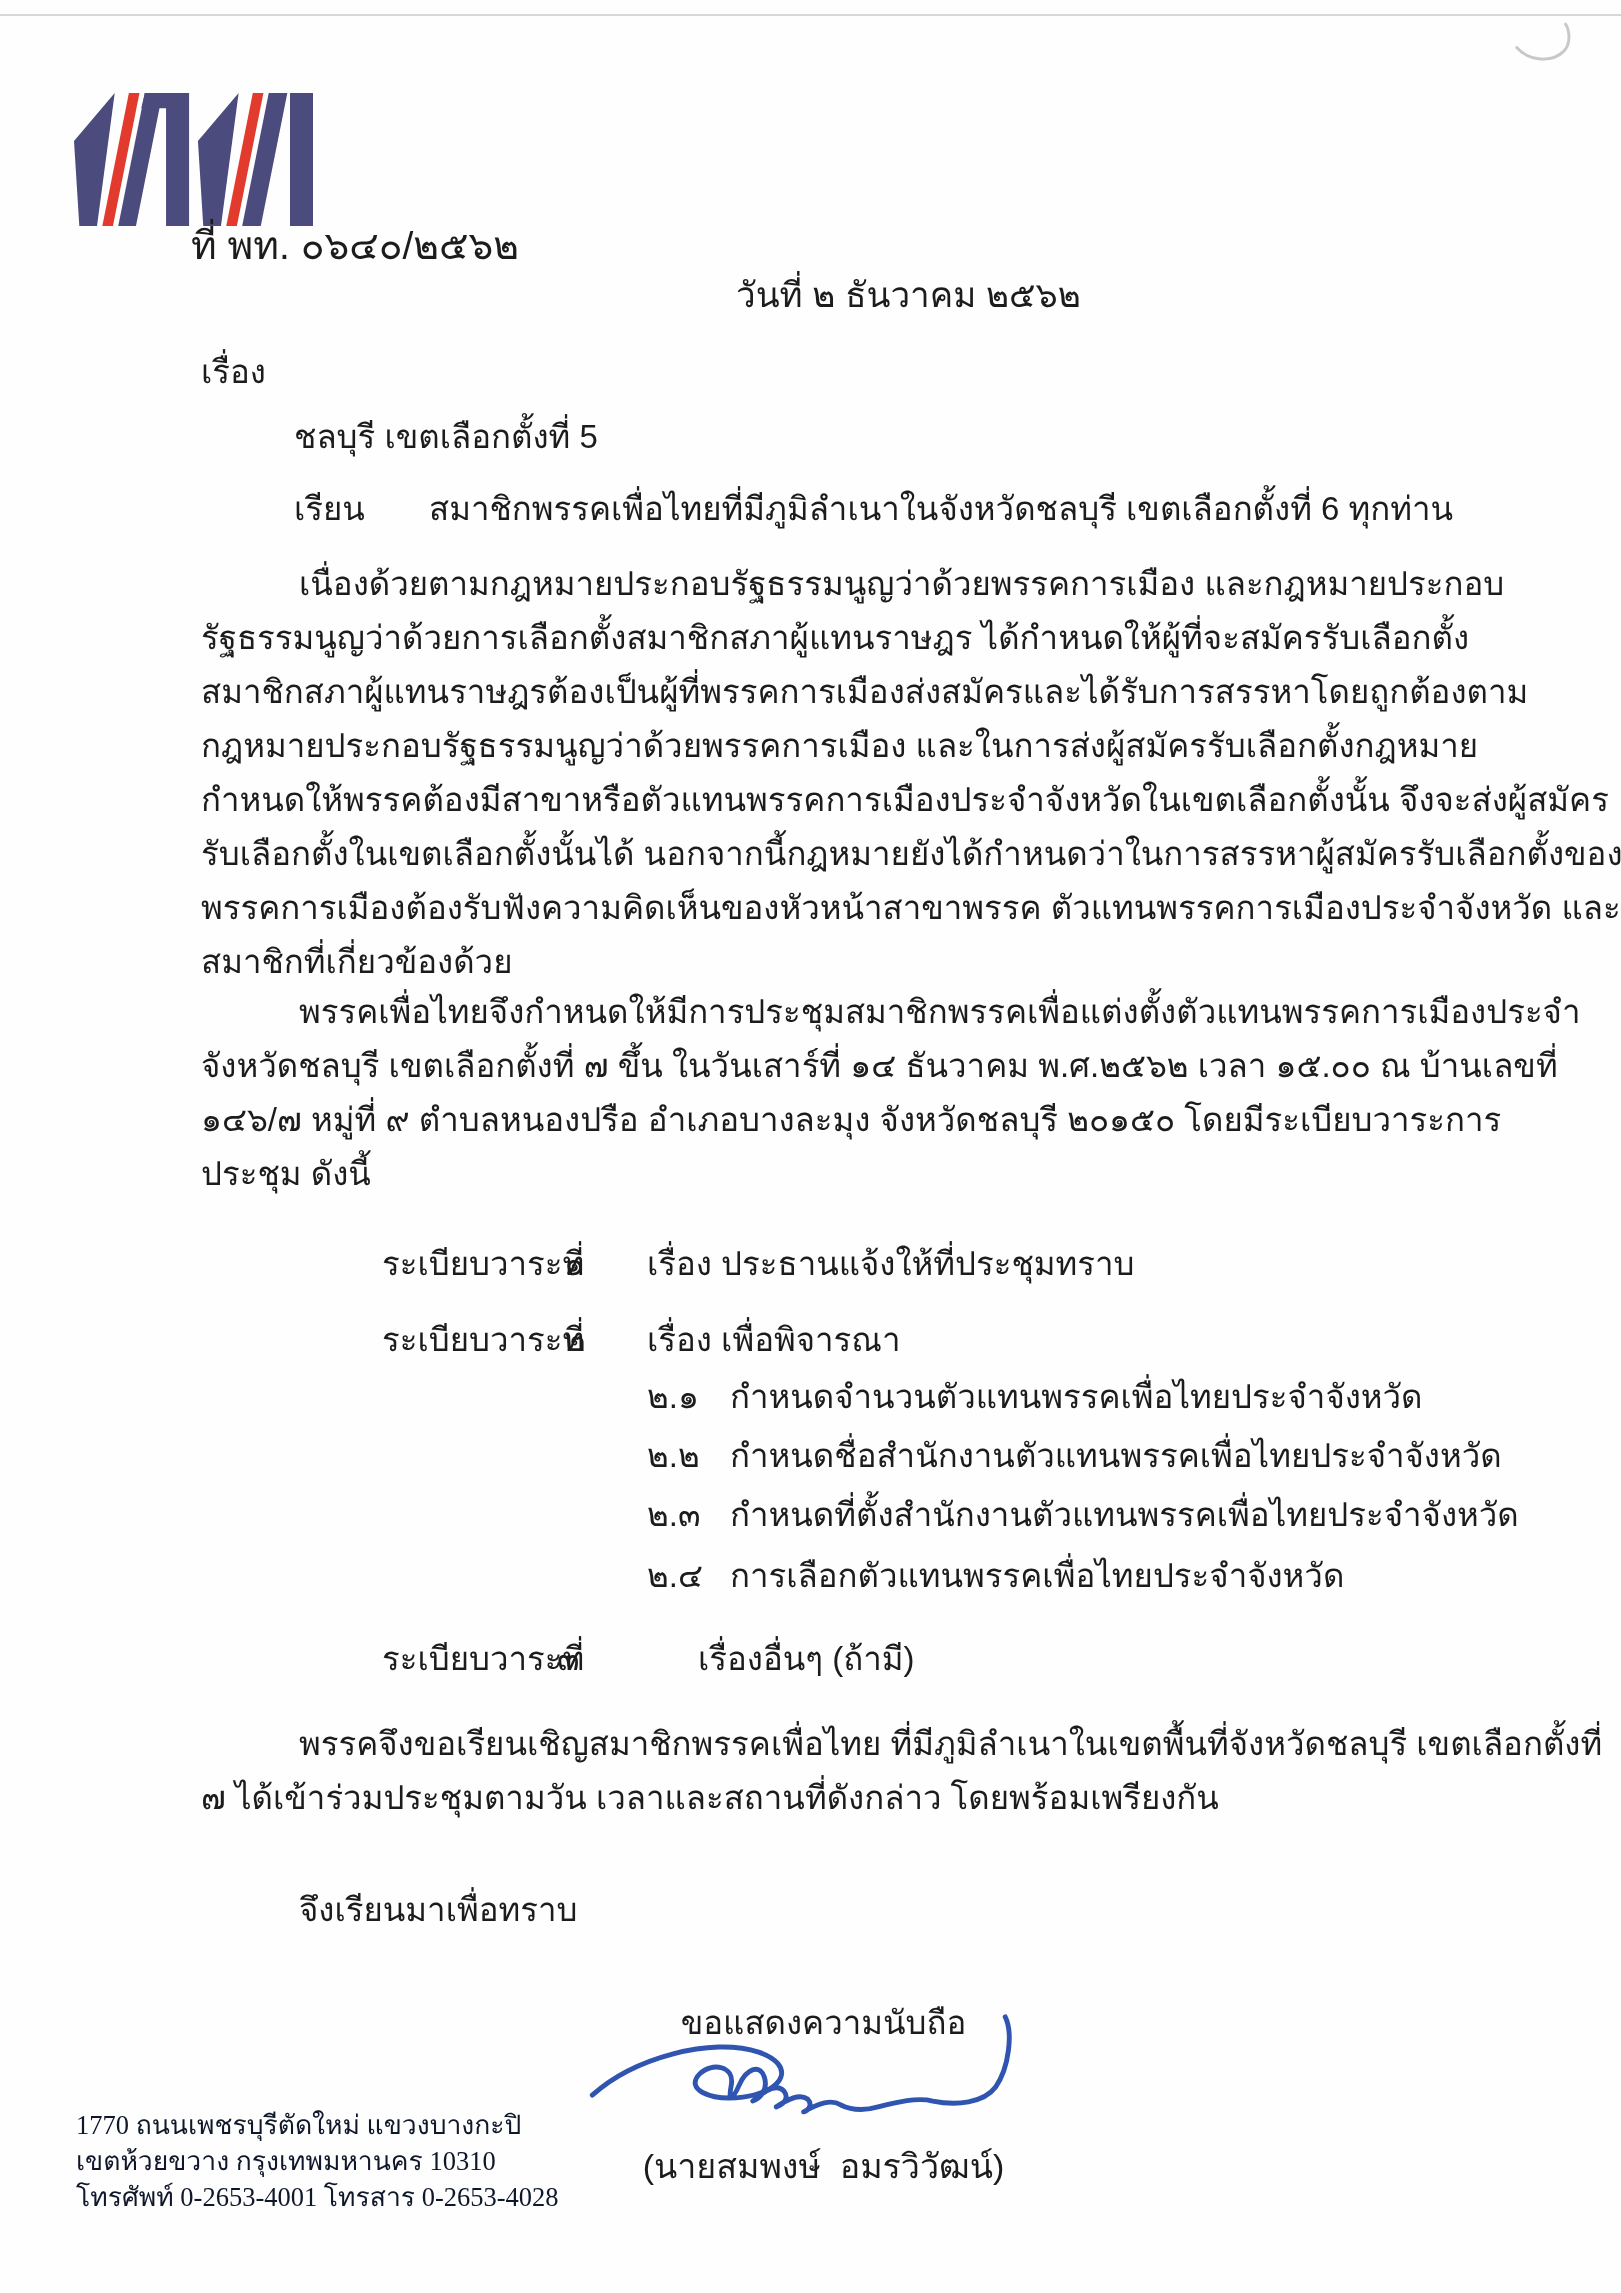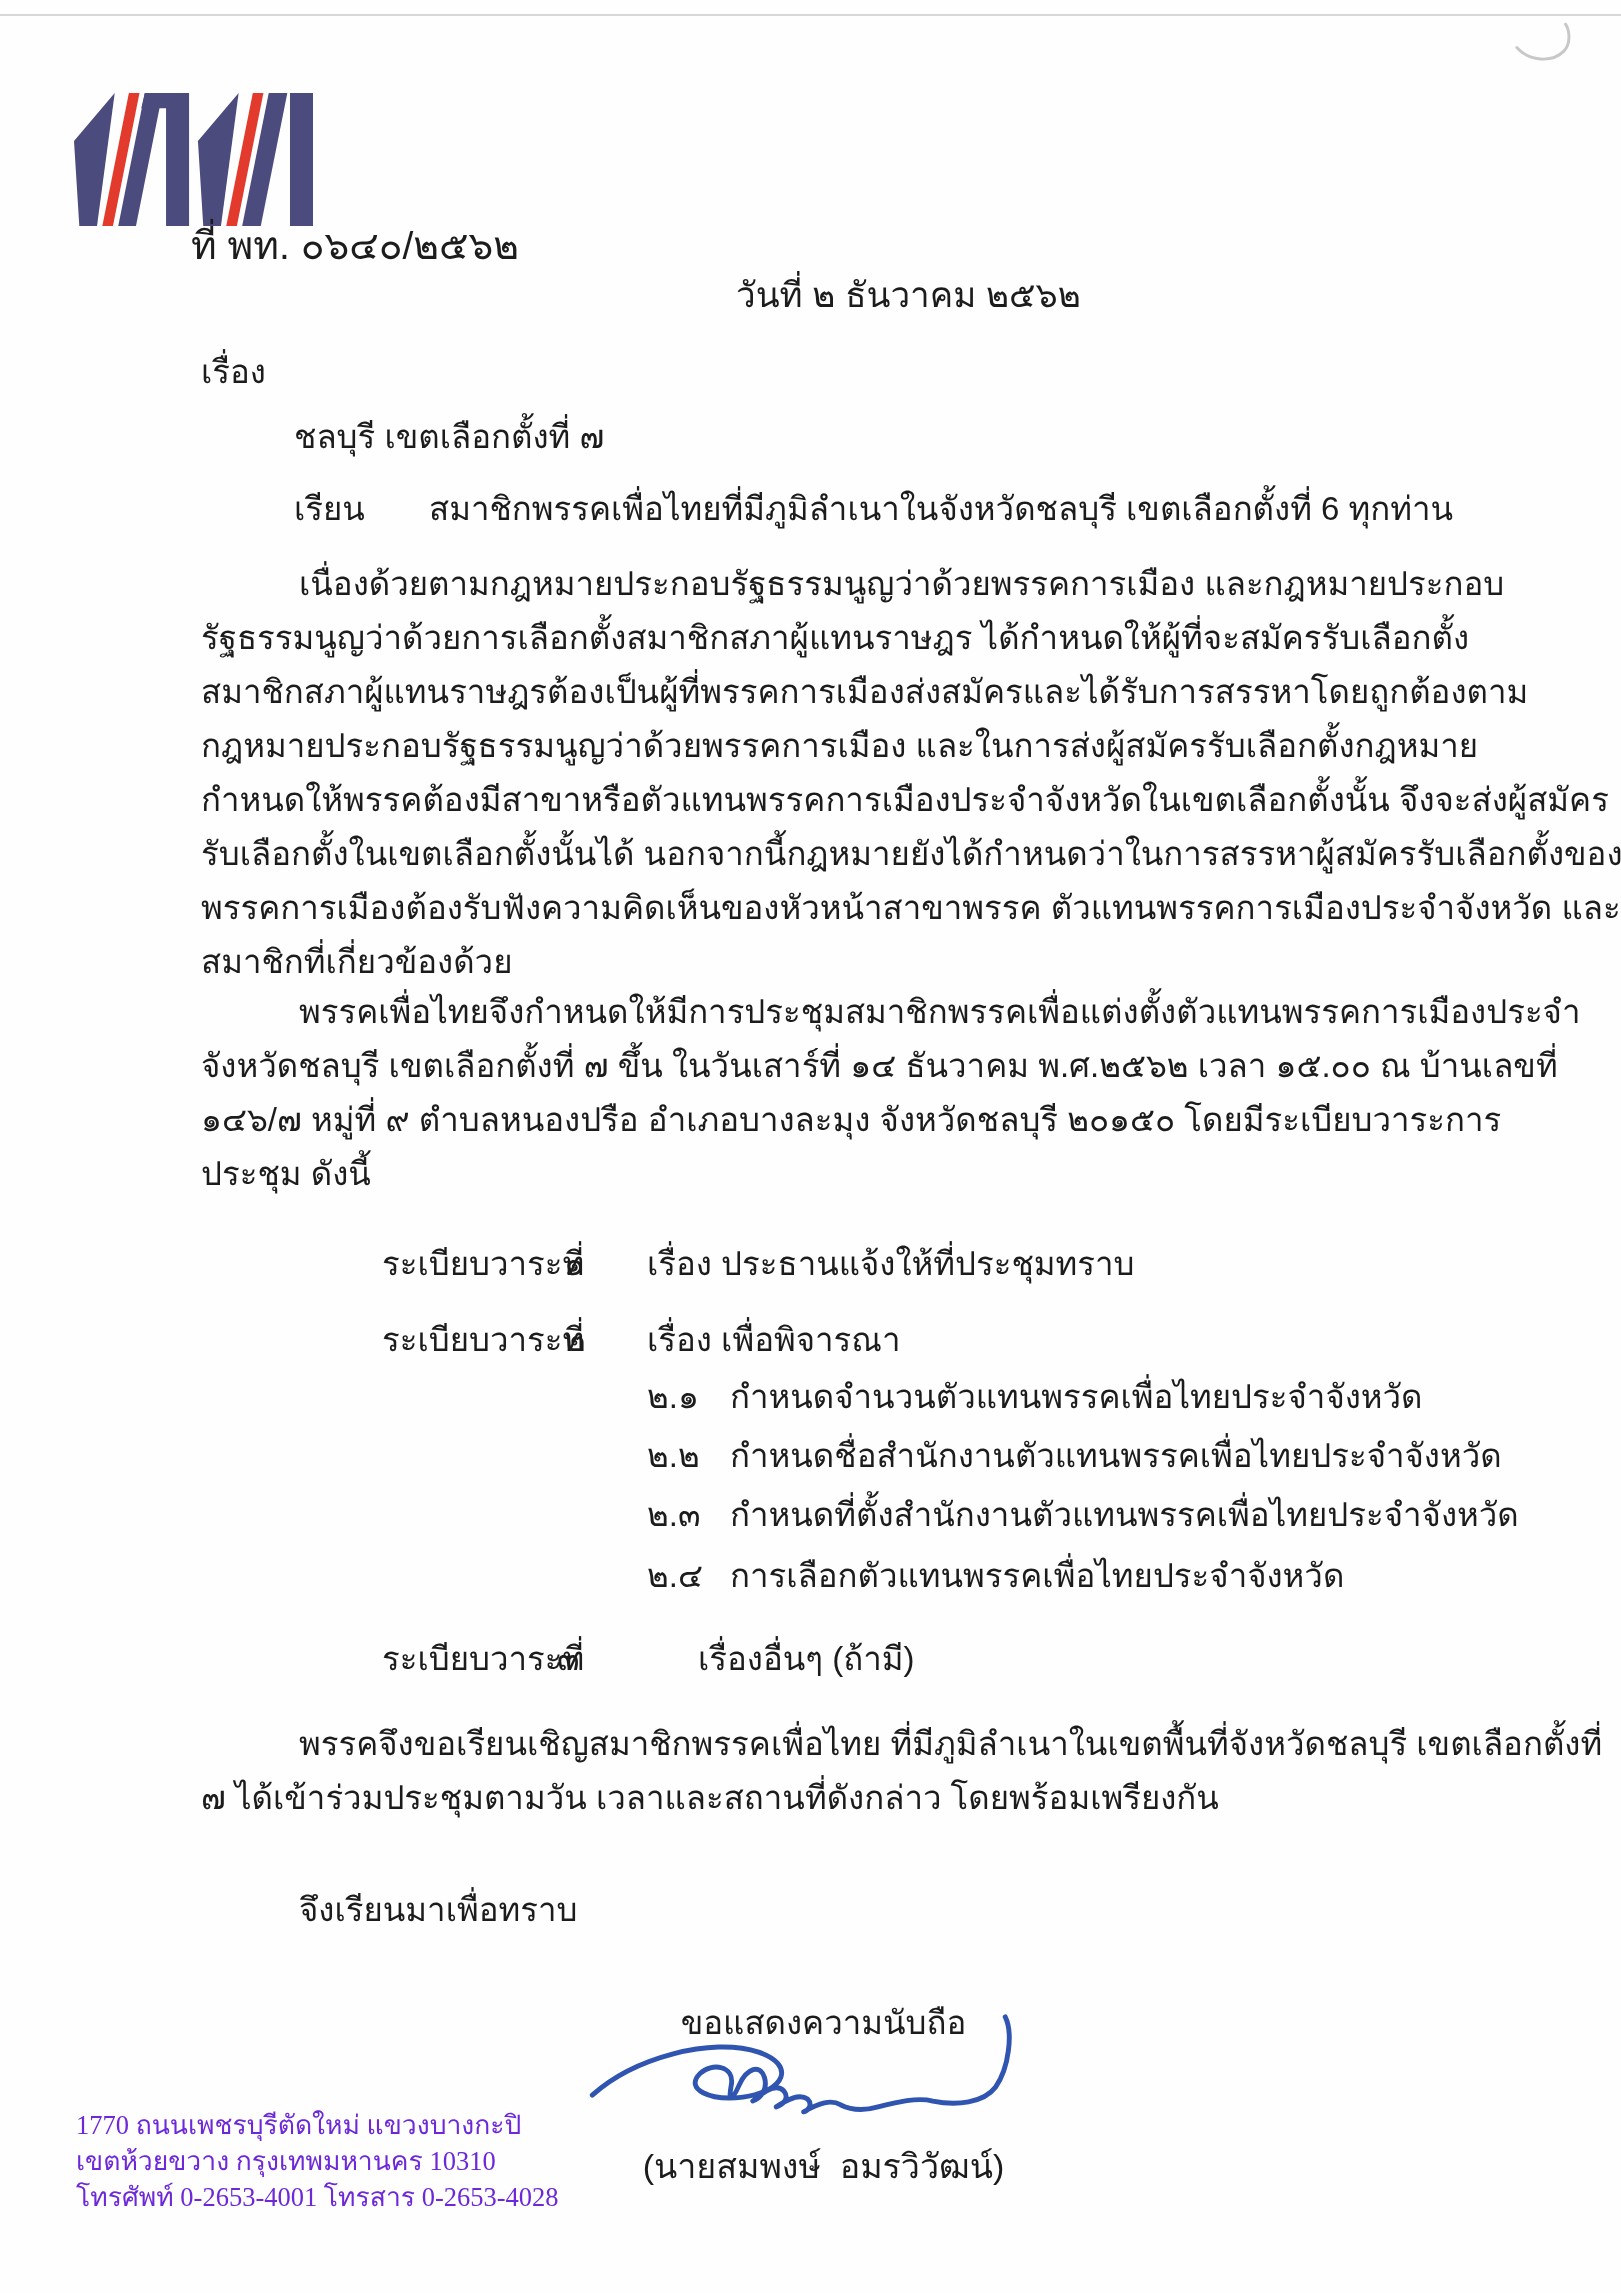--- a/index.html
+++ b/index.html
@@ -21,21 +21,21 @@
   .para .ln{display:block;}
   .indent{padding-left:98px;}
   .agenda-row{position:absolute;font-size:33px;white-space:nowrap;}
   .agenda-label{position:absolute;left:382px;top:0;}
   .agenda-num{position:absolute;left:564px;top:0;}
   .agenda-text{position:absolute;left:647px;top:0;}
   .sub-num{position:absolute;left:647px;top:0;}
   .sub-text{position:absolute;left:730px;top:0;}
   .sig-block{position:absolute;left:549px;top:1996px;width:549px;text-align:center;}
   .sig-name{font-size:34px;margin-top:3.9px;white-space:pre;}
-  .footer{position:absolute;left:76px;top:2107px;color:#6d28d9;
+  .footer{position:absolute;left:76px;top:2107px;color:#0f172a;
           font-family:"Liberation Serif","DejaVu Serif",serif;
           font-size:26.5px;line-height:36px;}
   .footer div{white-space:nowrap;}
 </style>
 </head>
 <body>
 
 <div class="page">
 
   <div class="scan-topline"></div>
@@ -54,21 +54,21 @@
     <polygon points="202,0 214,0 184,150 172,150" fill="#e23b2e"></polygon>
     <polygon points="220,0 241,0 211,150 190,150" fill="#4b4b7d"></polygon>
     <polygon points="244,0 270,0 270,150 244,150" fill="#4b4b7d"></polygon>
   </svg>
 
   <div class="abs ref" style="left:191px;top:214px;">ที่ พท. ๐๖๔๐/๒๕๖๒</div>
 
   <div class="abs date" style="left:736px;top:267px;">วันที่ ๒ ธันวาคม ๒๕๖๒</div>
 
   <div class="abs body-text" style="left:201px;top:345px;">เรื่อง</div>
-  <div class="abs body-text" style="left:294px;top:410px;">ชลบุรี เขตเลือกตั้งที่ ๗</div>
+  <div class="abs body-text" style="left:294px;top:410px;">ชลบุรี เขตเลือกตั้งที่ 5</div>
 
   <div class="abs body-text" style="left:294px;top:482px;">เรียน</div>
   <div class="abs body-text" style="left:429px;top:482px;">สมาชิกพรรคเพื่อไทยที่มีภูมิลำเนาในจังหวัดชลบุรี เขตเลือกตั้งที่ 6 ทุกท่าน</div>
 
   <div class="para body-text" style="top:557px;">
     <span class="ln indent">เนื่องด้วยตามกฎหมายประกอบรัฐธรรมนูญว่าด้วยพรรคการเมือง และกฎหมายประกอบ</span>
     <span class="ln">รัฐธรรมนูญว่าด้วยการเลือกตั้งสมาชิกสภาผู้แทนราษฎร ได้กำหนดให้ผู้ที่จะสมัครรับเลือกตั้ง</span>
     <span class="ln">สมาชิกสภาผู้แทนราษฎรต้องเป็นผู้ที่พรรคการเมืองส่งสมัครและได้รับการสรรหาโดยถูกต้องตาม</span>
     <span class="ln">กฎหมายประกอบรัฐธรรมนูญว่าด้วยพรรคการเมือง และในการส่งผู้สมัครรับเลือกตั้งกฎหมาย</span>
     <span class="ln">กำหนดให้พรรคต้องมีสาขาหรือตัวแทนพรรคการเมืองประจำจังหวัดในเขตเลือกตั้งนั้น จึงจะส่งผู้สมัคร</span>

